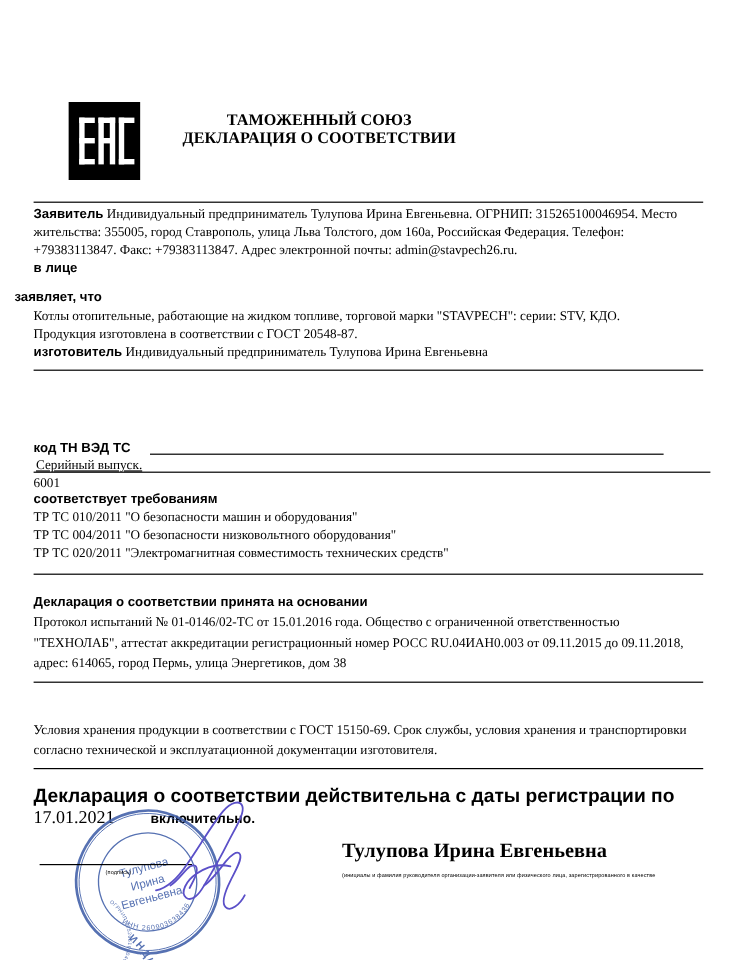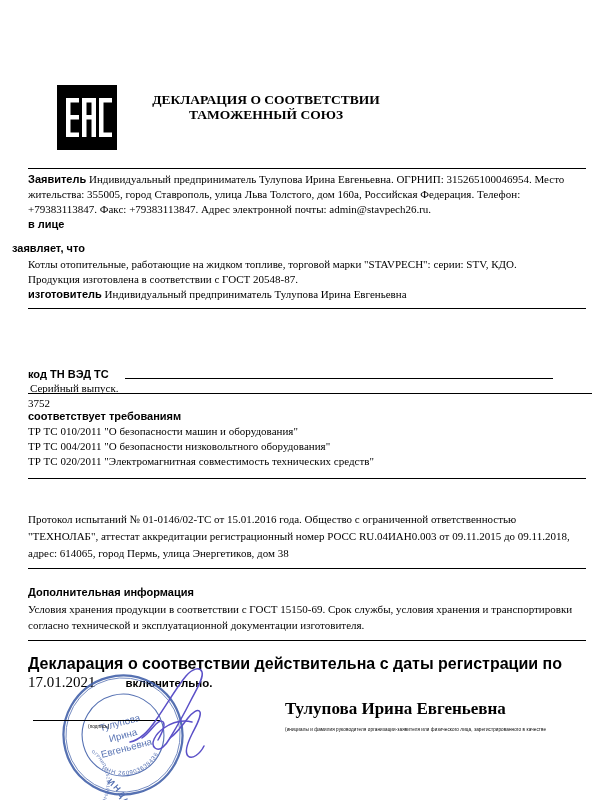--- a/index.html
+++ b/index.html
@@ -43,22 +43,22 @@
     <rect x="34.5" y="13" width="4.5" height="39" fill="#fff"></rect>
     <rect x="25" y="13" width="14" height="4.5" fill="#fff"></rect>
     <rect x="28" y="30" width="8" height="4.5" fill="#fff"></rect>
 
     <rect x="42" y="13" width="4.5" height="39" fill="#fff"></rect>
     <rect x="42" y="13" width="13" height="4.5" fill="#fff"></rect>
     <rect x="42" y="47.5" width="13" height="4.5" fill="#fff"></rect>
   </svg>
 
   <div class="abs title" style="left:0;top:92px;width:532px;">
+    <div>ТАМОЖЕННЫЙ СОЮЗ</div>
     <div>ДЕКЛАРАЦИЯ О СООТВЕТСТВИИ</div>
-    <div>ТАМОЖЕННЫЙ СОЮЗ</div>
   </div>
 
   <div class="abs rule" style="left:28px;top:168px;width:558px;"></div>
 
   <div class="abs serif para" style="left:28px;top:172px;">
     <span class="sans-b">Заявитель</span>
     <span>Индивидуальный предприниматель Тулупова Ирина Евгеньевна.  ОГРНИП: 315265100046954. Место жительства: 355005, город Ставрополь, улица Льва Толстого, дом 160а, Российская Федерация. Телефон: +79383113847. Факс: +79383113847. Адрес электронной почты: admin@stavpech26.ru.</span>
   </div>
   <div class="abs sans-b" style="left:28px;top:218px;">в лице</div>
 
@@ -70,34 +70,34 @@
     <span>Индивидуальный предприниматель Тулупова Ирина Евгеньевна</span>
   </div>
 
   <div class="abs rule" style="left:28px;top:308px;width:558px;"></div>
 
 
   <div class="abs sans-b" style="left:28px;top:368px;">код ТН ВЭД ТС</div>
   <div class="abs thinrule" style="left:125px;top:378px;width:428px;"></div>
   <div class="abs thinrule" style="left:28px;top:393px;width:564px;"></div>
   <div class="abs serif underlined" style="left:30px;top:381px;">Серийный выпуск.</div>
-  <div class="abs serif" style="left:28px;top:396px;">3752</div>
+  <div class="abs serif" style="left:28px;top:396px;">6001</div>
 
   <div class="abs sans-b" style="left:28px;top:410px;">соответствует требованиям</div>
   <div class="abs serif para" style="left:28px;top:424px;">ТР ТС 010/2011 "О безопасности машин и оборудования"</div>
   <div class="abs serif para" style="left:28px;top:439px;">ТР ТС 004/2011 "О безопасности низковольтного оборудования"</div>
   <div class="abs serif para" style="left:28px;top:454px;">ТР ТС 020/2011 "Электромагнитная совместимость технических средств"</div>
 
   <div class="abs rule" style="left:28px;top:478px;width:558px;"></div>
 
+  <div class="abs sans-b" style="left:28px;top:496px;">Декларация о соответствии принята на основании</div>
   <div class="abs serif para" style="left:28px;top:511px;line-height:17px;">Протокол испытаний № 01-0146/02-ТС от 15.01.2016 года. Общество с ограниченной ответственностью "ТЕХНОЛАБ", аттестат аккредитации регистрационный номер РОСС RU.04ИАН0.003 от 09.11.2015 до 09.11.2018, адрес: 614065, город Пермь, улица Энергетиков, дом 38</div>
 
   <div class="abs rule" style="left:28px;top:568px;width:558px;"></div>
 
-  <div class="abs sans-b" style="left:28px;top:586px;">Дополнительная информация</div>
   <div class="abs serif para" style="left:28px;top:601px;line-height:16px;">Условия хранения продукции в соответствии с ГОСТ 15150-69. Срок службы, условия хранения и транспортировки согласно технической и эксплуатационной документации изготовителя.</div>
 
   <div class="abs rule" style="left:28px;top:640px;width:558px;"></div>
 
   <div class="abs" style="left:28px;top:655px;width:560px;z-index:1;">
     <span class="sans-b" style="font-size:16px;">Декларация о соответствии действительна с даты регистрации по</span>
     <span class="serif" style="font-size:15px;">17.01.2021</span>
     <span class="sans-b" style="font-size:11.5px;margin-left:26px;">включительно.</span>
   </div>
 

